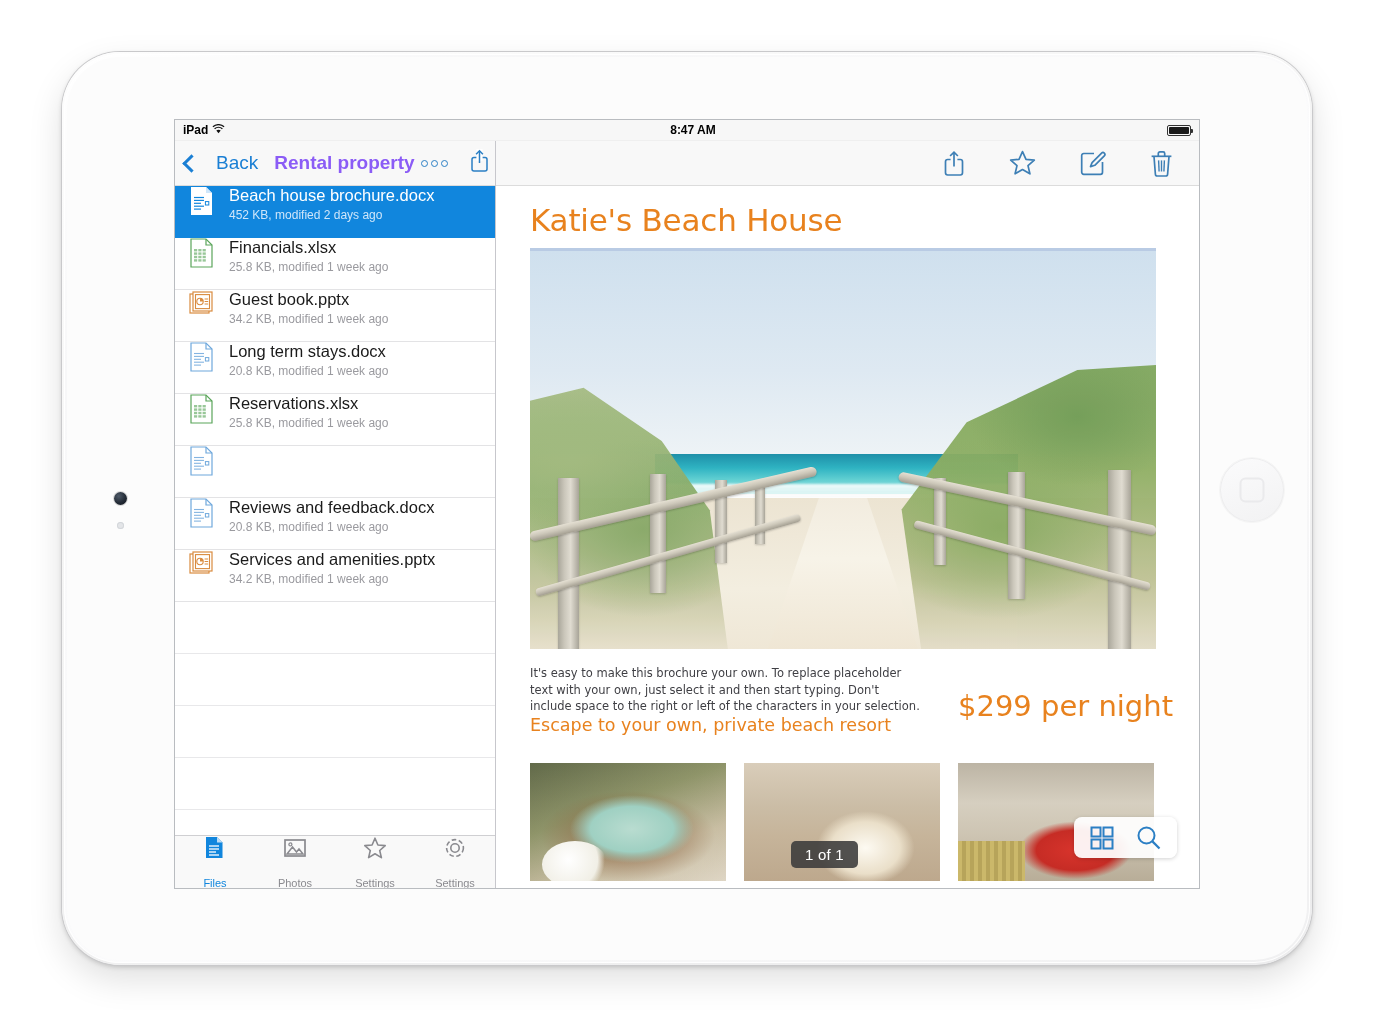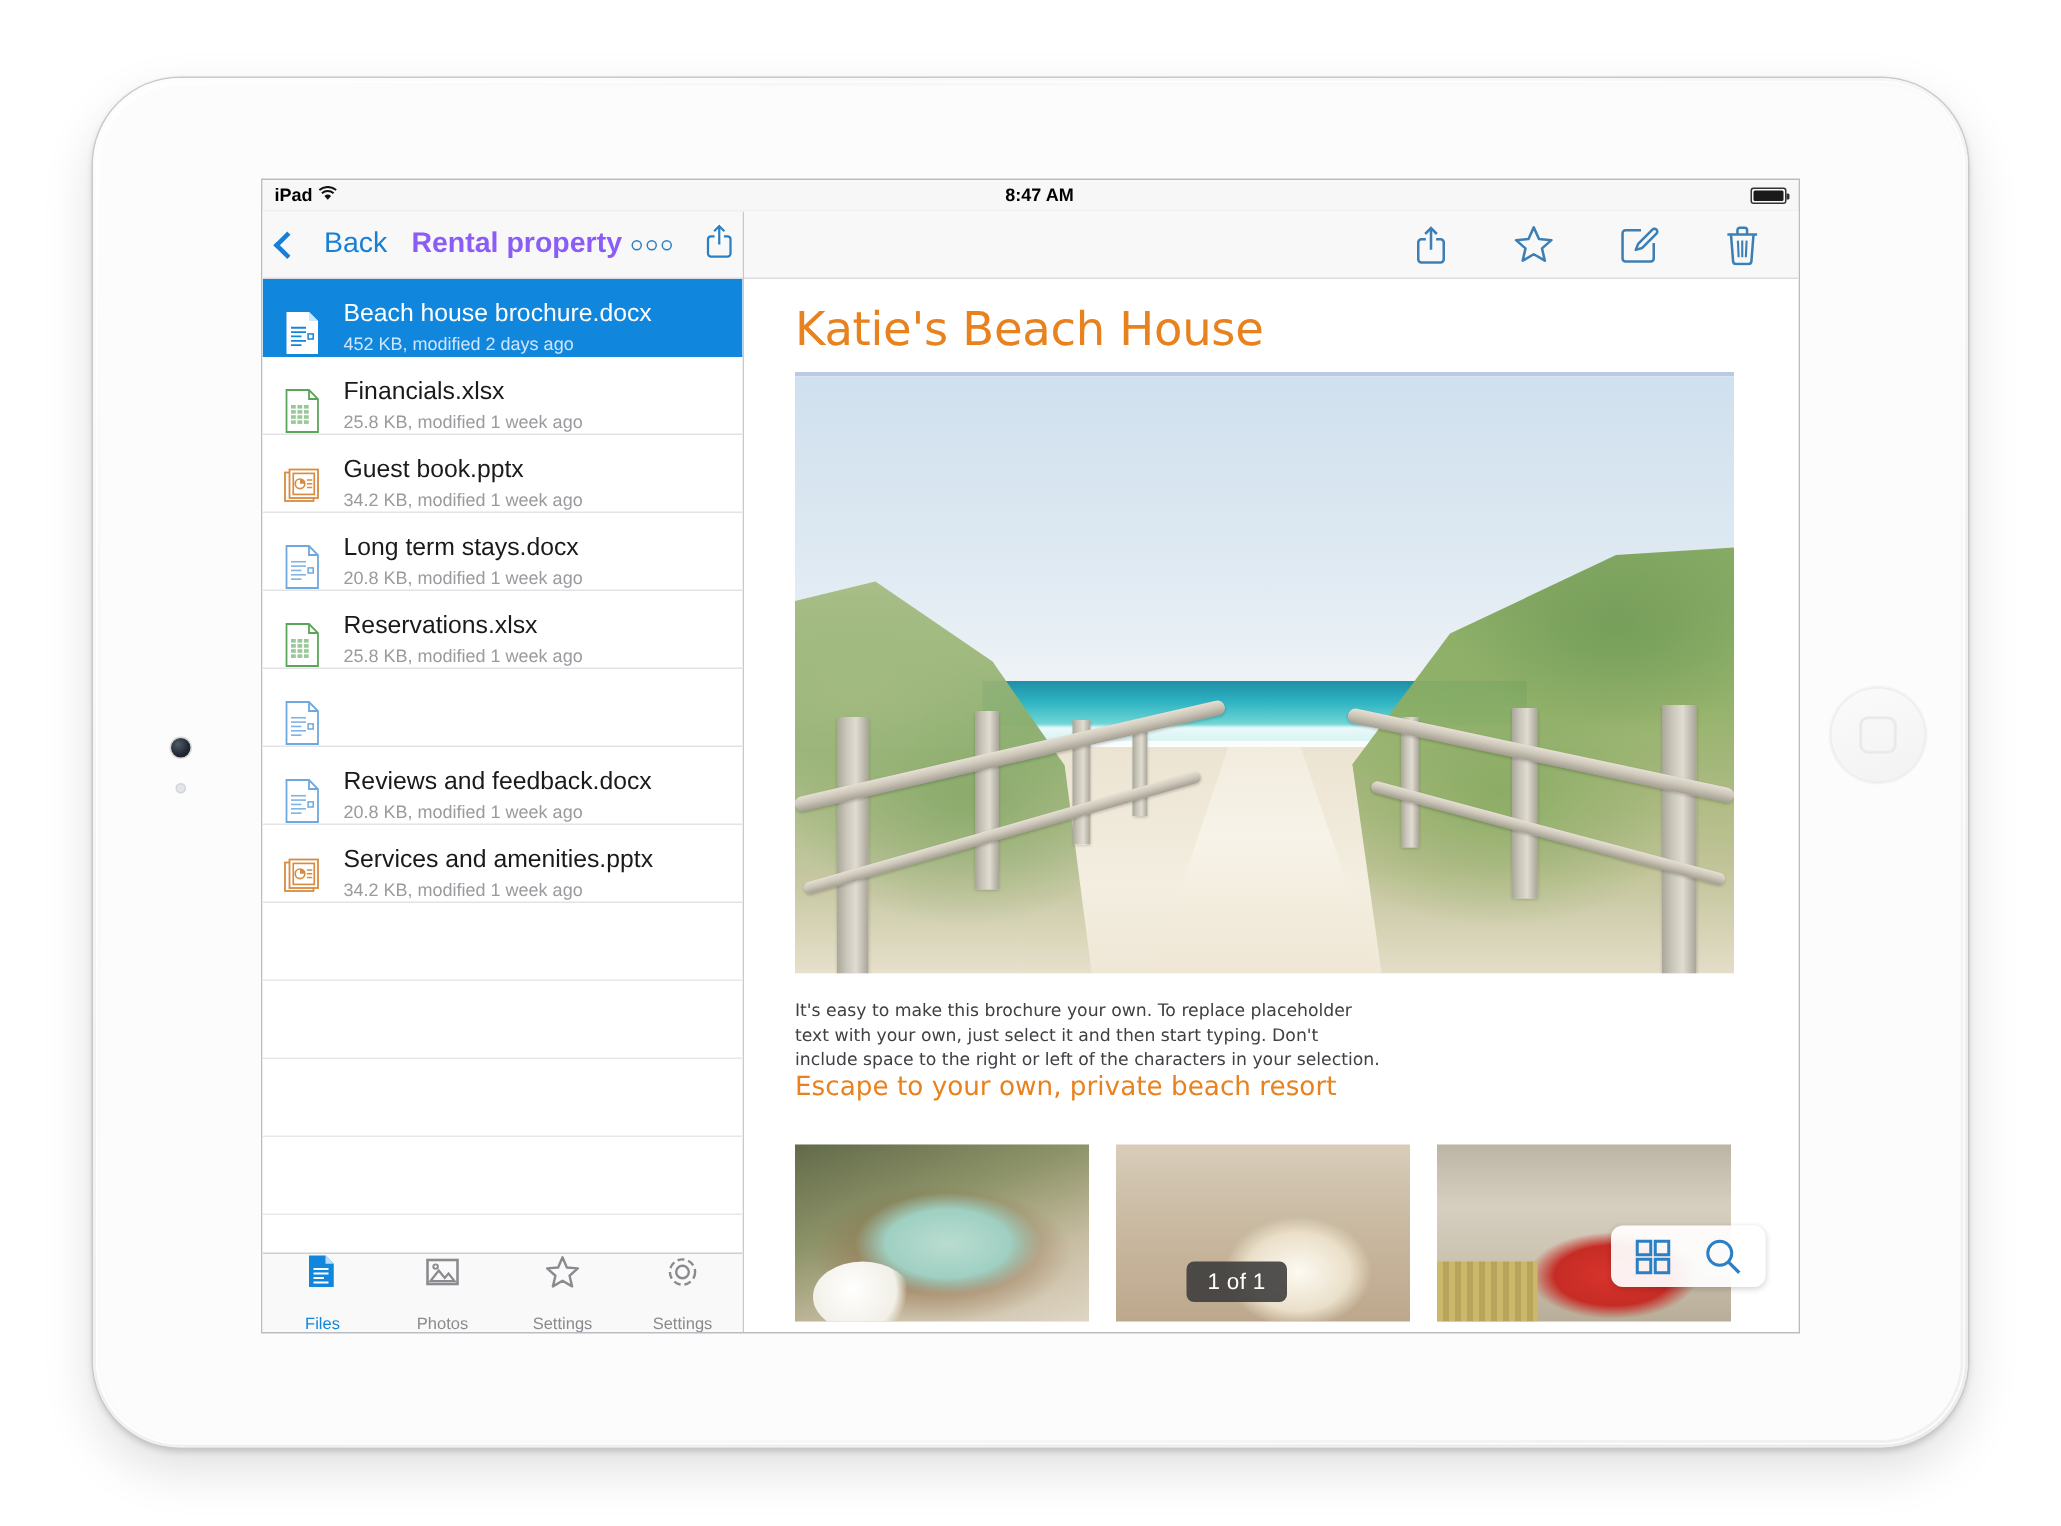--- a/index.html
+++ b/index.html
@@ -231,21 +231,21 @@
 
   
   #file-list {
     flex: 1;
     overflow: hidden;
     background: #fff;
   }
   .file-row {
     height: 52px;
     display: flex;
-    align-items: flex-end;
+    align-items: flex-start;
     padding: 0 8px 0 14px;
     border-bottom: 1px solid #e3e3e5;
     cursor: pointer;
     box-sizing: border-box;
   }
   .file-row.selected {
     background: #1186dd;
     border-bottom-color: #1186dd;
   }
   .file-icon {
@@ -838,20 +838,21 @@
             <div class="post" style="right:33.5%; top:57%; width:2.0%; height:22%;"></div>
             <div class="rail" style="right:0%; top:69%;  width:42%; transform: rotate(12deg); transform-origin: right center;"></div>
             <div class="rail" style="right:1%; top:83.5%; width:39%; transform: rotate(15deg); transform-origin: right center; height:8px;"></div>
           </div>
 
           <div id="caption-row">
             <div id="caption-left">
               <div id="bodytext">It's easy to make this brochure your own. To replace placeholder text with your own, just select it and then start typing. Don't include space to the right or left of the characters in your selection.</div>
               <div id="subhead">Escape to your own, private beach resort</div>
             </div>
+            <div id="price">$299 per night</div>
           </div>
 
           <div id="thumbs">
             <div class="thumb t1"></div>
             <div class="thumb t2"></div>
             <div class="thumb t3"></div>
           </div>
 
           <div id="page-indicator">1 of 1</div>
 

